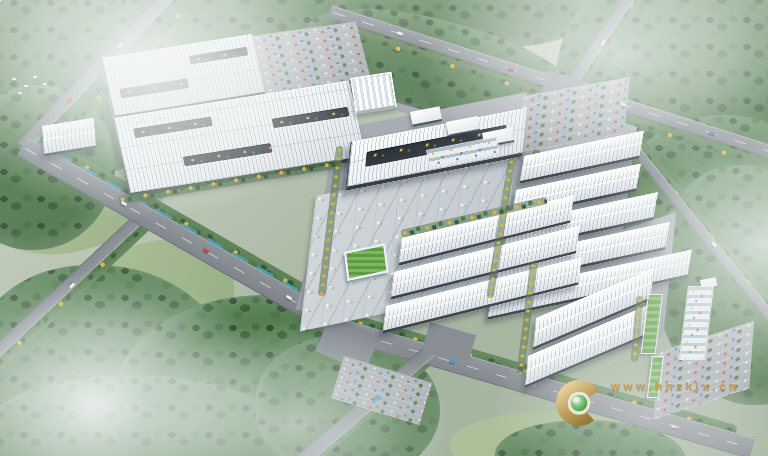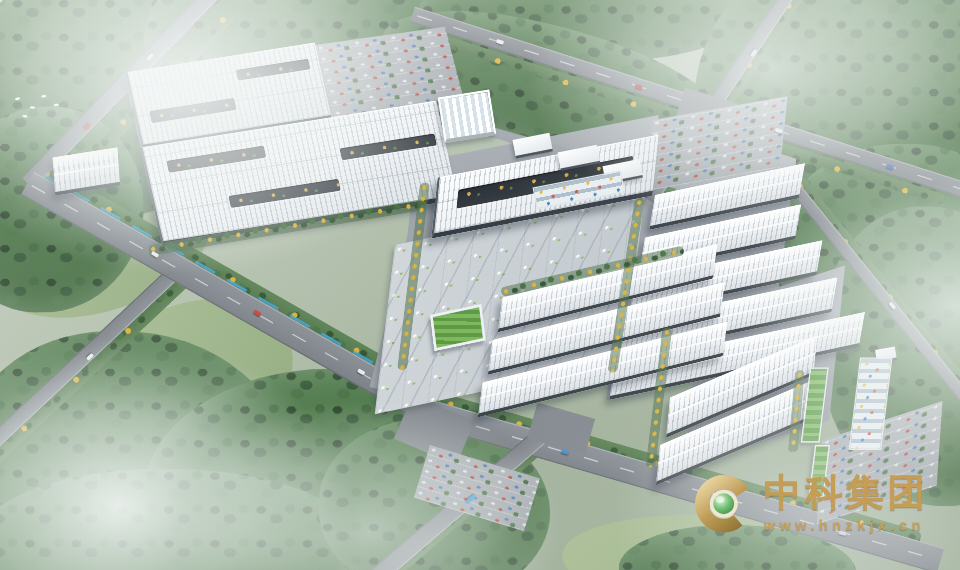--- a/index.html
+++ b/index.html
@@ -284,18 +284,17 @@
           <stop offset="0.45" stop-color="#72bf74"></stop>
           <stop offset="1" stop-color="#2c7c39"></stop>
         </radialGradient>
       </defs>
       <circle cx="30" cy="30" r="21" fill="none" stroke="url(#gld)" stroke-width="13" stroke-dasharray="0 15 101.9 15" transform="rotate(8 30 30)"></circle>
       <circle cx="30" cy="30" r="13.5" fill="#efe7cf"></circle>
       <circle cx="30" cy="30" r="10" fill="url(#grn)"></circle>
       <ellipse cx="26.5" cy="26" rx="4.5" ry="3.5" fill="rgba(255,255,255,0.5)"></ellipse>
     </svg>
     <div class="wm-text">
-      <span class="wm-name">中科集团</span>
       <span class="wm-url">www.hnzkjx.cn</span>
     </div>
   </div>
 
 </div>
 
 </body></html>

